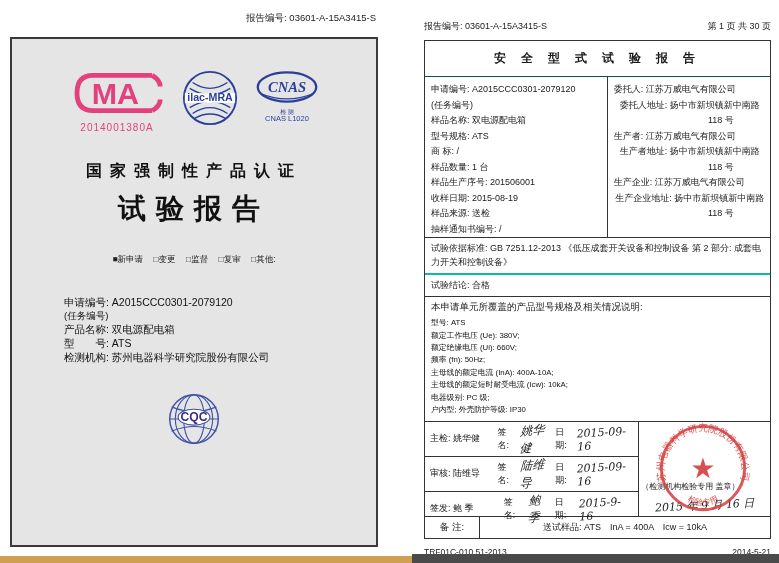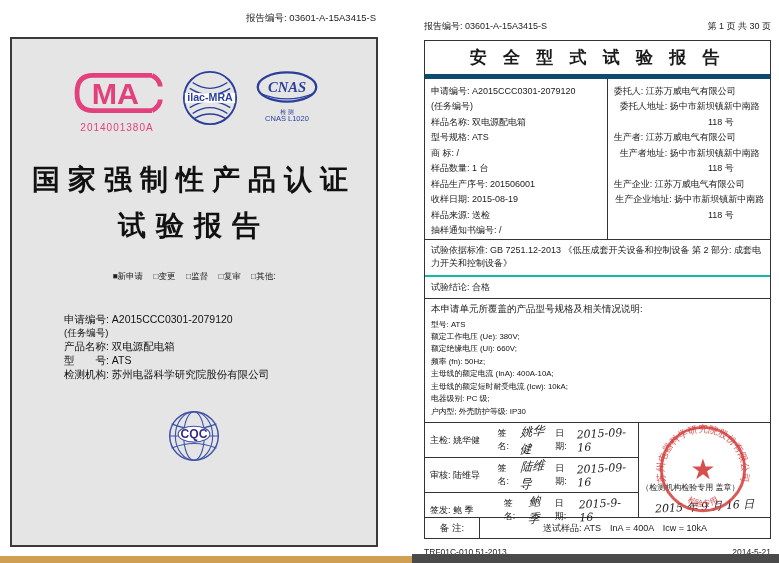--- a/index.html
+++ b/index.html
@@ -8,37 +8,37 @@
 
   
   .lp-report-no{left:10px;top:12px;width:366px;text-align:right;font-size:9.5px;color:#222;}
   .left-page{left:10px;top:37px;width:364px;height:506px;border:2px solid #3a3a3a;background:#e5e5e5;}
   .logo-row{display:flex;justify-content:center;align-items:flex-start;gap:16px;margin-top:30px;}
   .cma-wrap{text-align:center;}
   .cma-number{color:#e2417d;font-size:10px;margin-top:1px;letter-spacing:1px;}
   .cnas-wrap{text-align:center;line-height:1.1;}
   .cnas-sub{color:#2a3f9b;font-size:6px;}
   .cnas-code{color:#2a3f9b;font-size:7.5px;}
-  .lp-title1{margin-top:28px;text-align:center;font-size:28px;letter-spacing:8px;color:#111;font-family:"Liberation Serif","DejaVu Serif",serif;font-weight:bold;}
+  .lp-title1{margin-top:28px;text-align:center;font-size:16px;letter-spacing:8px;color:#111;font-family:"Liberation Serif","DejaVu Serif",serif;font-weight:bold;}
   .lp-title2{margin-top:8px;text-align:center;font-size:28px;letter-spacing:10px;color:#111;font-family:"Liberation Serif","DejaVu Serif",serif;font-weight:bold;}
   .apply-row{margin-top:26px;text-align:center;font-size:8.5px;color:#222;}
   .apply-row span{margin:0 4px;}
   .lp-fields{margin:30px 0 0 52px;font-size:10.5px;color:#111;}
   .lp-fields div{margin:0;}
   .lp-f0{margin-top:0;}
   .lp-f1{margin-top:4px;font-size:9.5px;}
   .lp-f2{margin-top:22px;}
   .lp-f3{margin-top:30px;}
   .lp-f4{margin-top:30px;}
   .cqc-wrap{margin-top:26px;text-align:center;}
 
   
   .rp-header{left:424px;top:20px;width:347px;display:flex;justify-content:space-between;font-size:9px;color:#222;}
   .right-page{left:424px;top:40px;width:345px;height:497px;border:1.5px solid #333;background:#fff;display:flex;flex-direction:column;font-size:9px;}
-  .rp-title{height:40px;border-bottom:5px solid #0c4a6e;display:flex;align-items:center;justify-content:center;font-size:17px;font-weight:bold;letter-spacing:6px;font-family:"Liberation Serif","DejaVu Serif",serif;}
+  .rp-title{height:40px;border-bottom:1px solid #0c4a6e;display:flex;align-items:center;justify-content:center;font-size:12px;font-weight:bold;letter-spacing:6px;font-family:"Liberation Serif","DejaVu Serif",serif;}
   .rp-info{height:172px;display:flex;}
   .rp-info-left{width:53%;border-right:1px solid #333;padding:5px 4px 0 6px;line-height:1.72;}
   .rp-info-right{width:47%;padding:5px 4px 0 6px;line-height:1.72;}
   .rp-info-right div{text-align:left;}
   .rp-info-right .addr{text-align:center;text-indent:-62px;padding-left:62px;}
   .rp-standard{border-top:0;border-bottom:2px solid #14b8a6;border-top:1px solid #333;padding:4px 6px;line-height:1.5;font-size:9px;}
   .rp-conclusion{border-bottom:1px solid #333;padding:4px 6px;font-size:9px;}
   .rp-coverage{flex:1;padding:4px 6px;border-bottom:1px solid #333;}
   .rp-coverage-heading{font-size:9.5px;margin-bottom:3px;}
   .rp-coverage-lines{font-size:7.8px;line-height:1.6;color:#111;}

